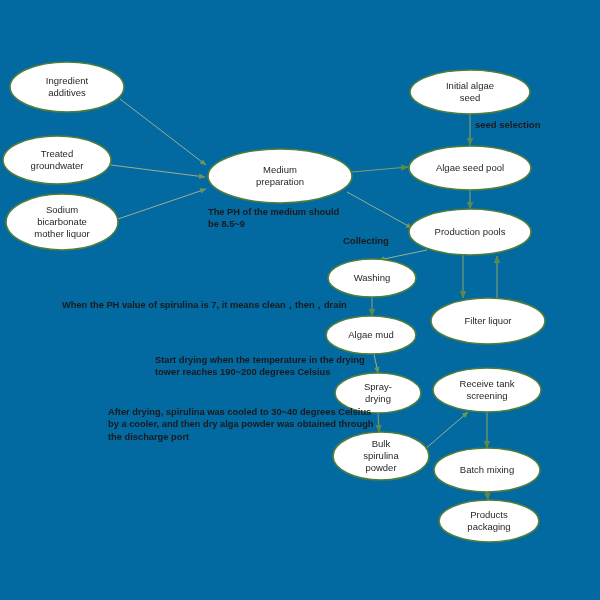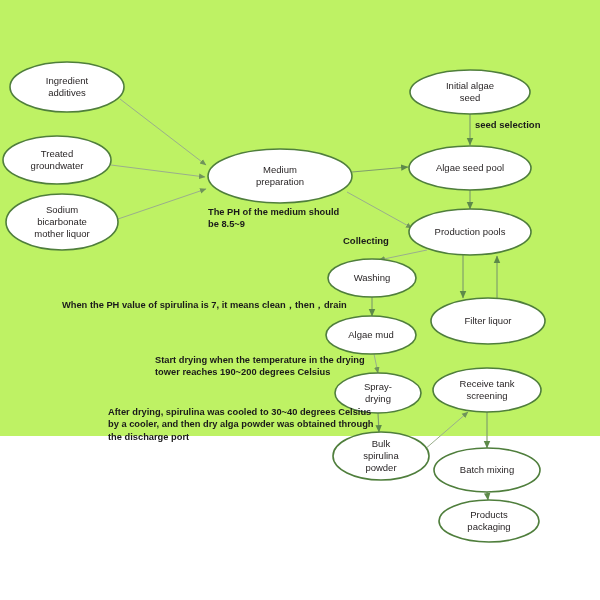--- a/index.html
+++ b/index.html
@@ -10,22 +10,22 @@
   }
   body {
     width: 600px;
     height: 600px;
     font-family: "Liberation Sans", sans-serif;
     overflow: hidden;
   }
   #flowchart-root {
     position: relative;
     width: 600px;
-    height: 436px;
-    background: #bef264;
+    height: 600px;
+    background: #0369a1;
   }
   svg#flow-svg {
     position: absolute;
     top: 0;
     left: 0;
     width: 600px;
     height: 600px;
     display: block;
   }
   .node-ellipse {

